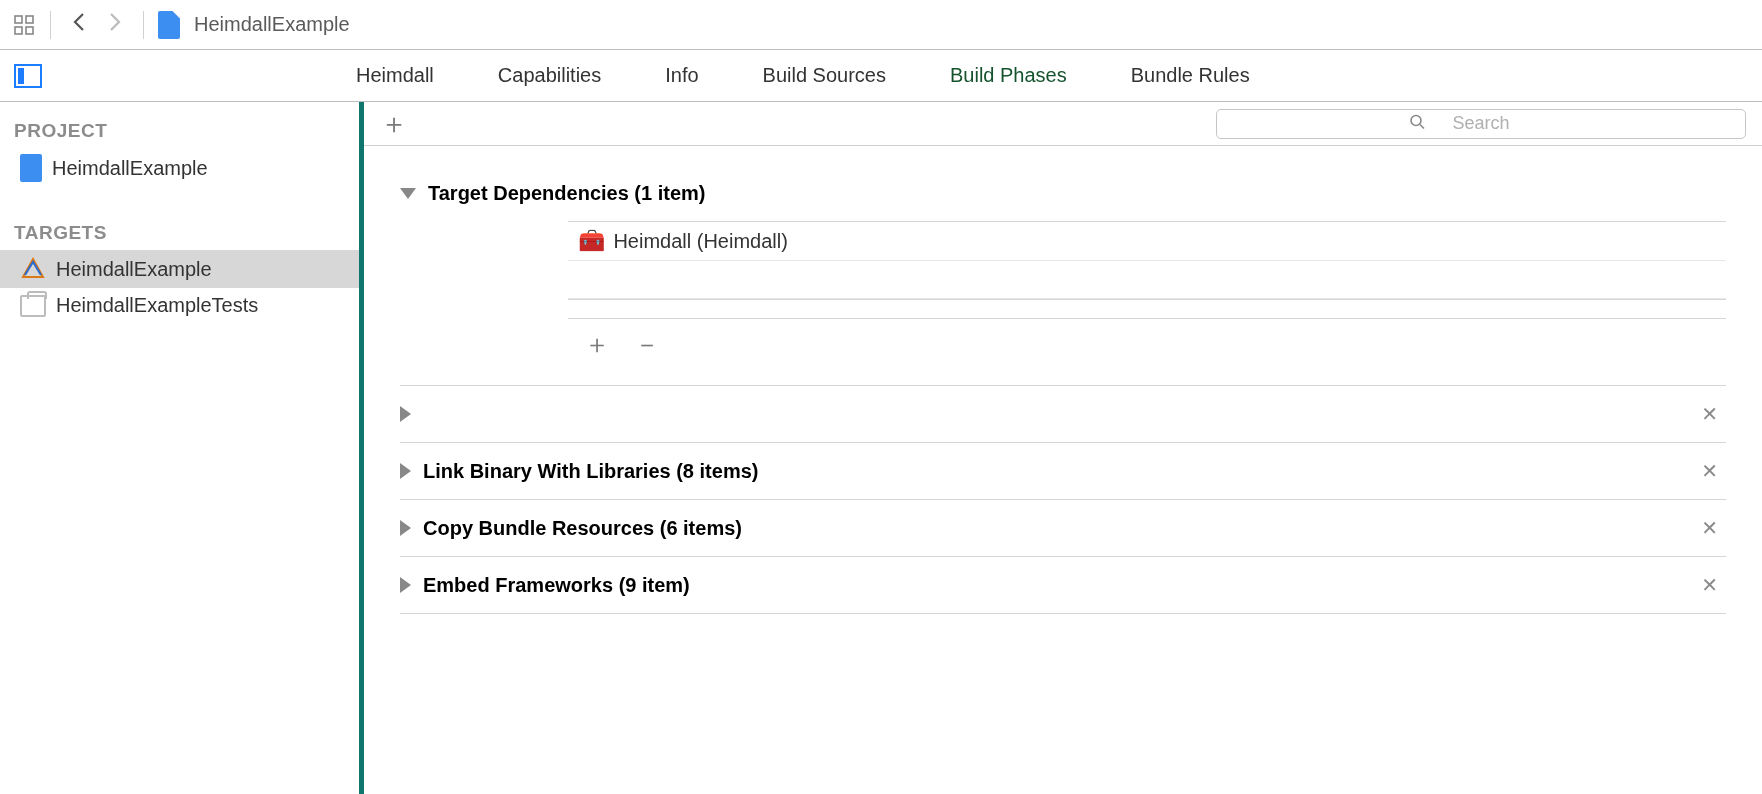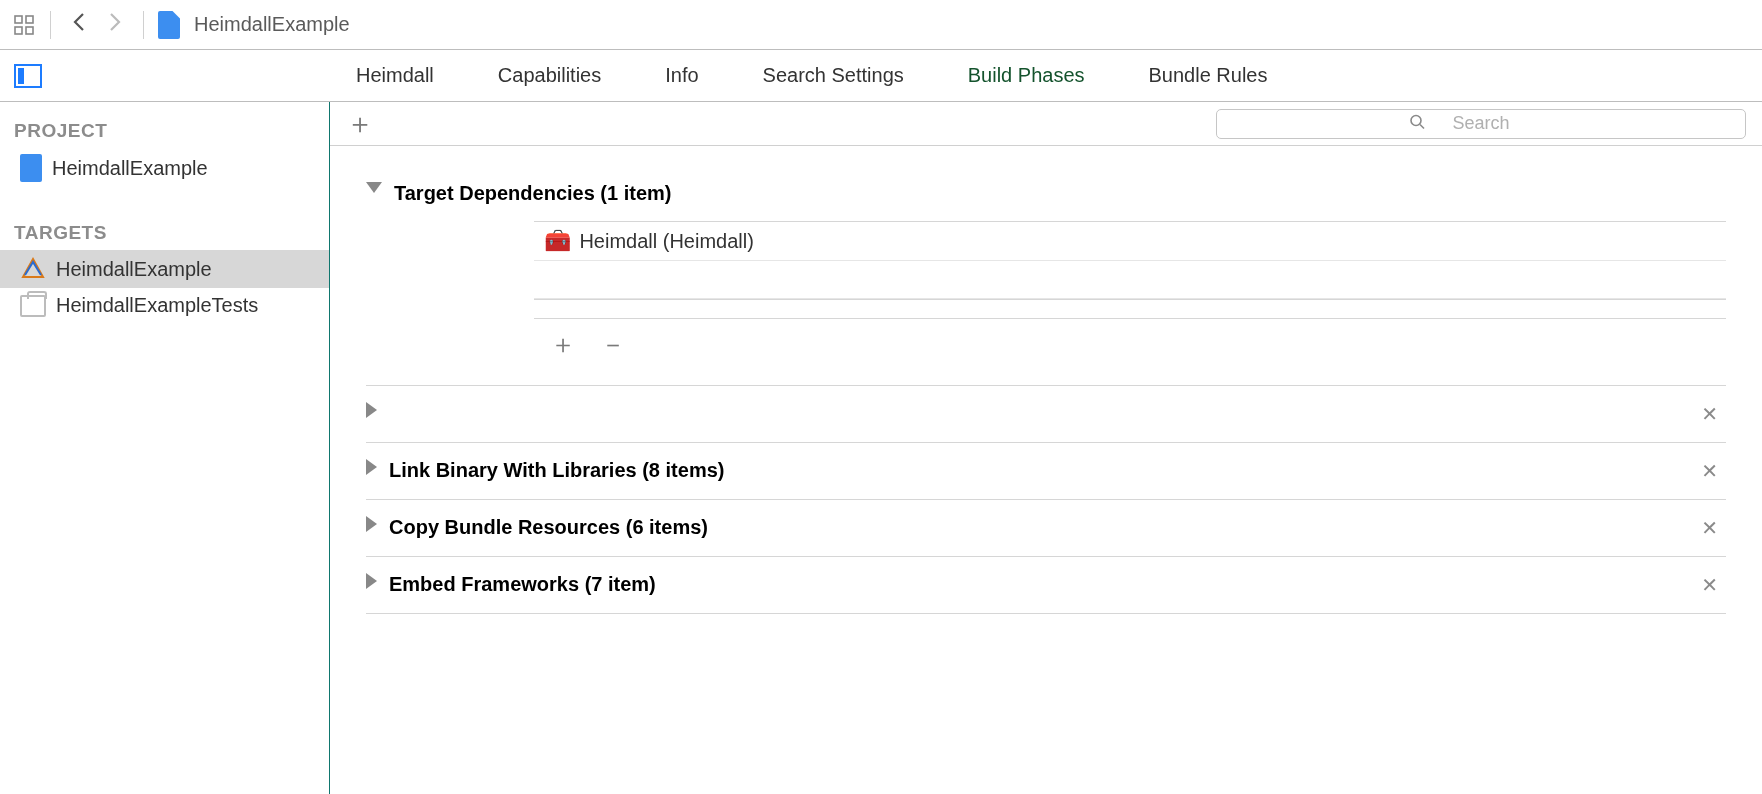--- a/index.html
+++ b/index.html
@@ -40,21 +40,21 @@
   }
   .panel-toggle::before{
     content:""; position:absolute; left:2px; top:2px; bottom:2px; width:6px; background:#1d7cff;
   }
   .tab-spacer { flex:0 0 300px; }
   .tabs { display:flex; gap:64px; font-size:20px; }
   .tab { color:#333; cursor:pointer; white-space:nowrap; }
   .tab.active { color:#14532d; }
   .main { display:flex; height: calc(794px - 50px - 52px); }
   .sidebar {
-    width:330px; border-right:1px solid #0f766e; padding-top:12px; font-size:20px;
+    width:364px; border-right:5px solid #0f766e; padding-top:12px; font-size:20px;
   }
   .section-header{
     color:#8c8c8c; font-weight:600; letter-spacing:0.5px; font-size:19px;
     padding:6px 14px;
   }
   .sb-item{
     display:flex; align-items:center; gap:10px; padding:6px 20px; cursor:pointer;
   }
   .sb-item.selected{ background:#d7d7d7; }
   .proj-icon{
@@ -81,21 +81,21 @@
     padding:0 12px 0 12px; font-size:18px; color:#737373; text-align:center;
     outline:none;
   }
   .search-input::placeholder{ color:#b0b0b0; }
   .search-icon{
     position:absolute; left:50%; top:50%; transform:translate(-72px,-50%); color:#8a8a8a; font-size:18px;
   }
   .phases{ padding:20px 36px; font-size:20px; }
   .phase{ border-bottom:1px solid #d6d6d6; }
   .phase-header{
-    display:flex; align-items:flex-start; gap:12px; padding:16px 0; cursor:pointer;
+    display:flex; align-items:center; gap:12px; padding:16px 0; cursor:pointer;
   }
   .disclosure{ width:0;height:0; }
   .disclosure.down{
     border-left:8px solid transparent; border-right:8px solid transparent; border-top:11px solid #888;
   }
   .disclosure.right{
     border-top:8px solid transparent; border-bottom:8px solid transparent; border-left:11px solid #888;
   }
   .phase-title{ font-weight:700; color:#000; }
   .phase-remove{ margin-left:auto; color:#8a8a8a; font-size:20px; cursor:pointer; padding-right:8px;}
@@ -141,21 +141,21 @@
   <span class="breadcrumb-text">HeimdallExample</span>
 </div>
 
 <div class="tabs-row">
   <div class="panel-toggle"></div>
   <div class="tab-spacer"></div>
   <div class="tabs">
     <div class="tab">Heimdall</div>
     <div class="tab">Capabilities</div>
     <div class="tab">Info</div>
-    <div class="tab">Search Settings</div>
+    <div class="tab">Build Sources</div>
     <div class="tab active">Build Phases</div>
     <div class="tab">Bundle Rules</div>
   </div>
 </div>
 
 <div class="main">
 
   <div class="sidebar">
     <div class="section-header">PROJECT</div>
     <div class="sb-item">
@@ -233,19 +233,19 @@
         <div class="phase-header">
           <span class="disclosure right"></span>
           <span class="phase-title">Copy Bundle Resources (6 items)</span>
           <span class="phase-remove">✕</span>
         </div>
       </div>
 
       <div class="phase" style="border-bottom:1px solid #d6d6d6">
         <div class="phase-header">
           <span class="disclosure right"></span>
-          <span class="phase-title">Embed Frameworks (7 item)</span>
+          <span class="phase-title">Embed Frameworks (9 item)</span>
           <span class="phase-remove">✕</span>
         </div>
       </div>
     </div>
   </div>
 </div>
 
 </body></html>

